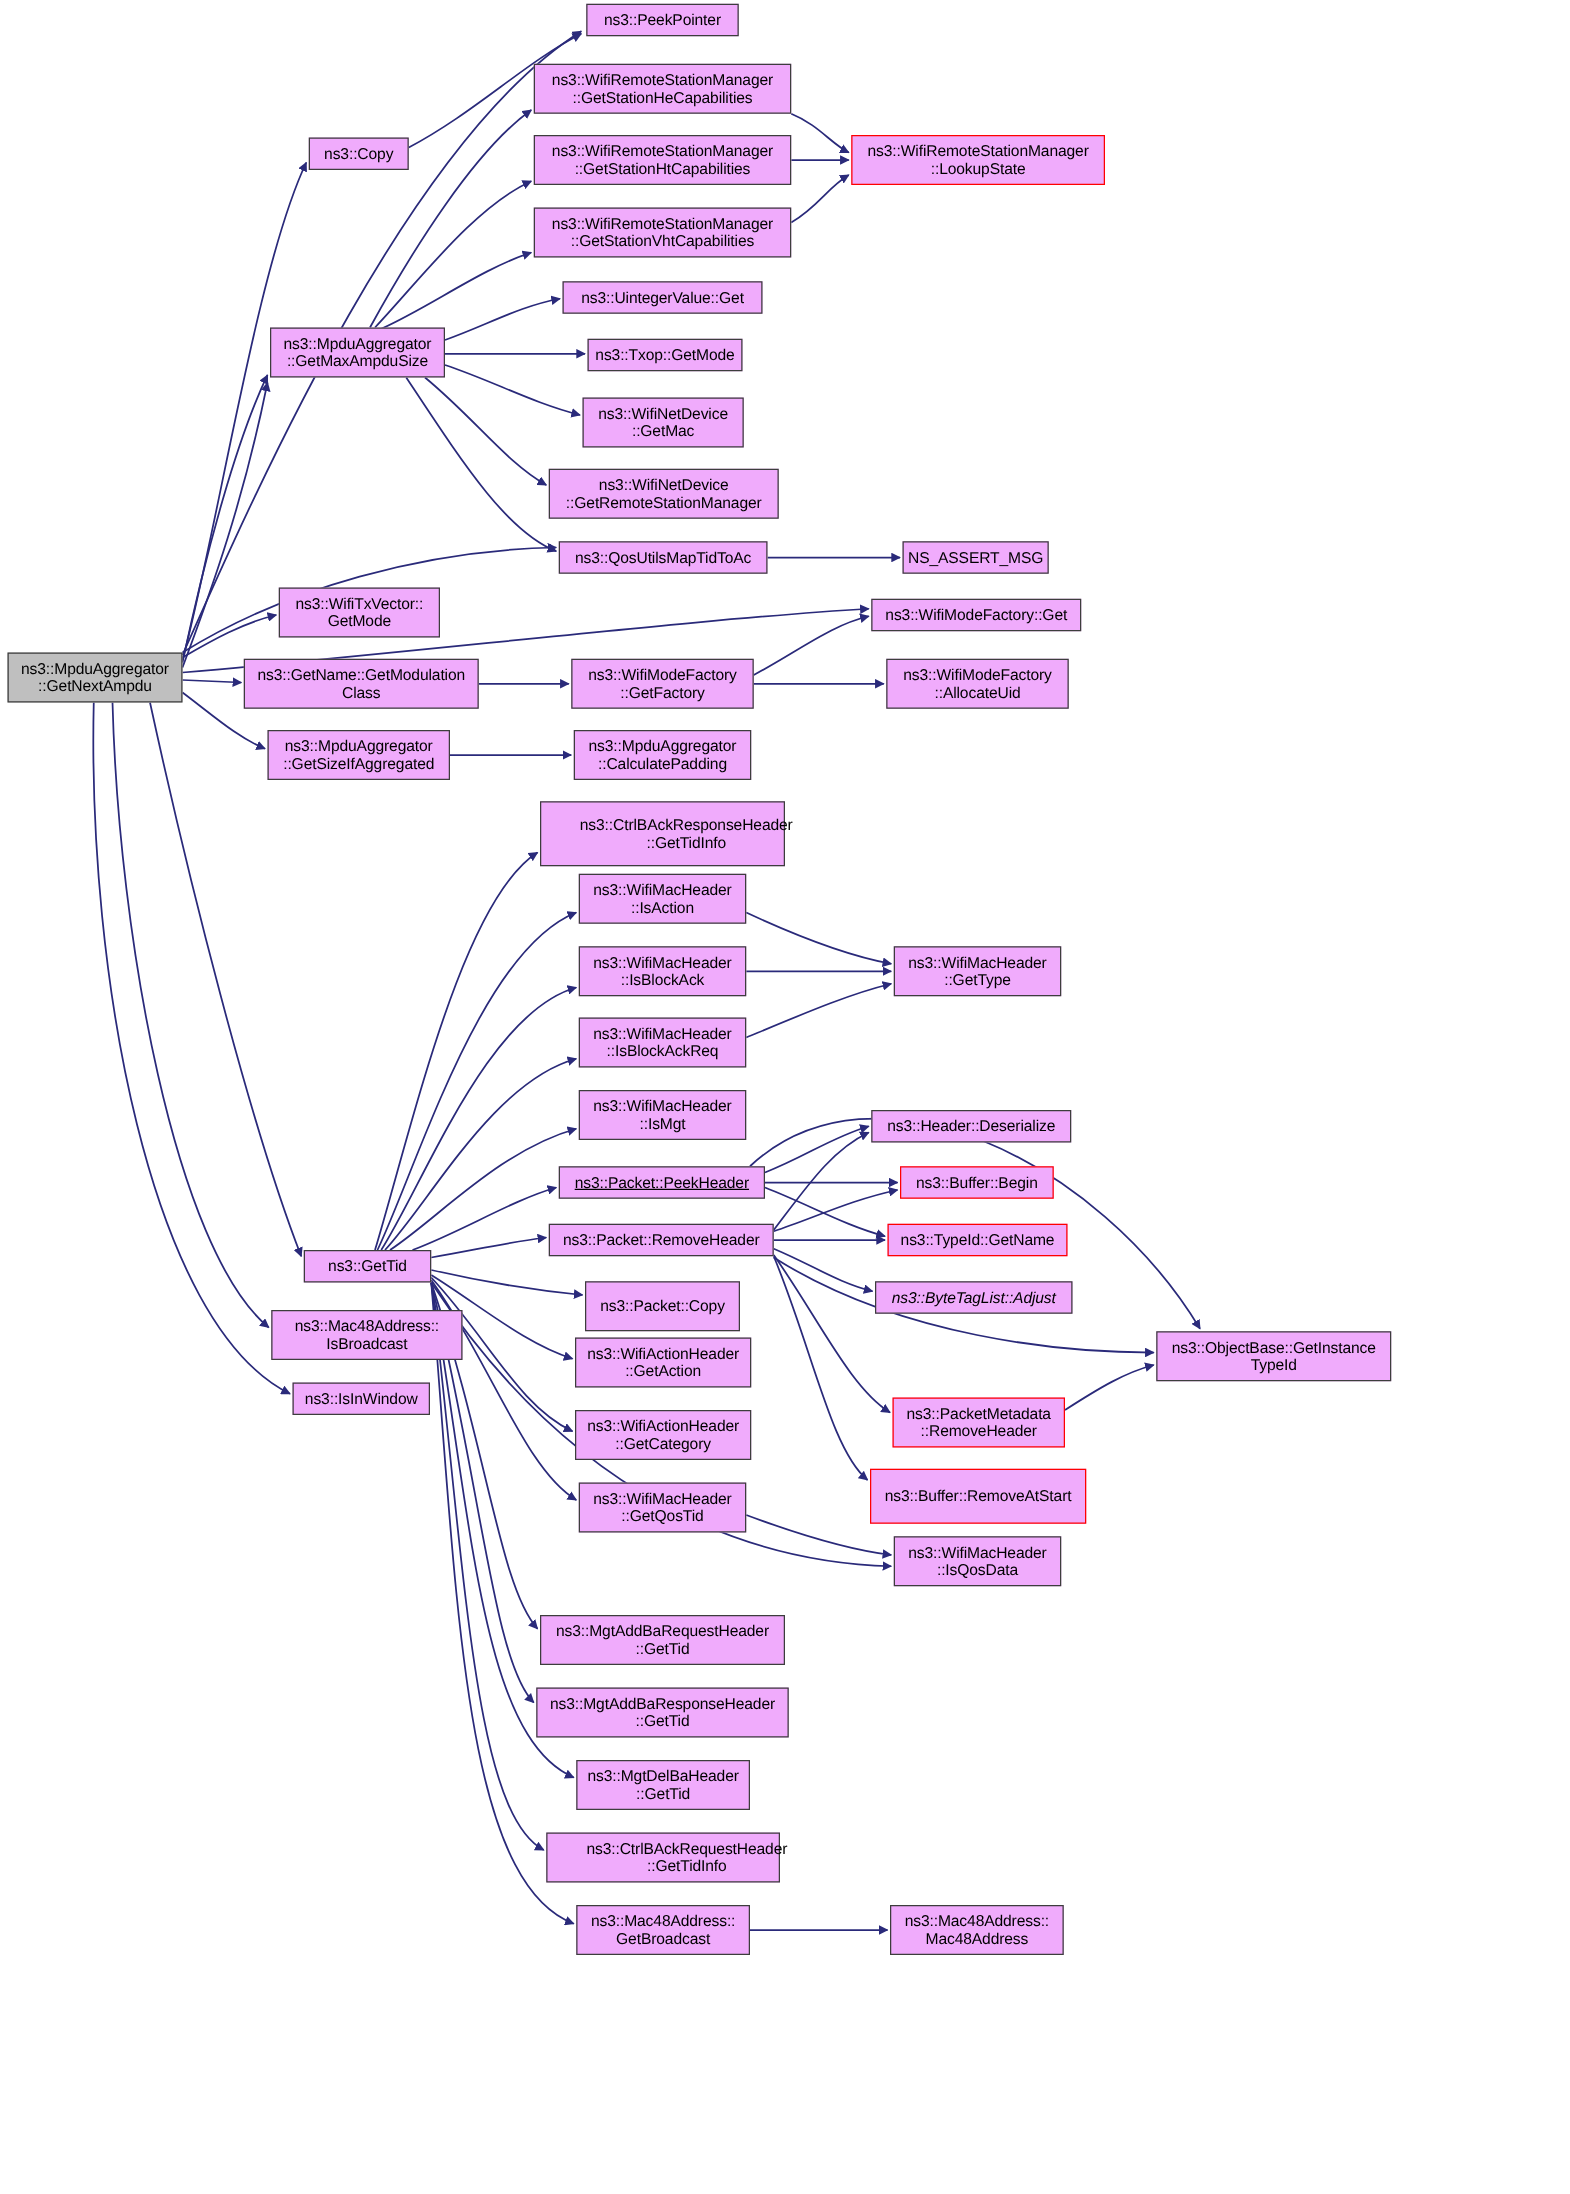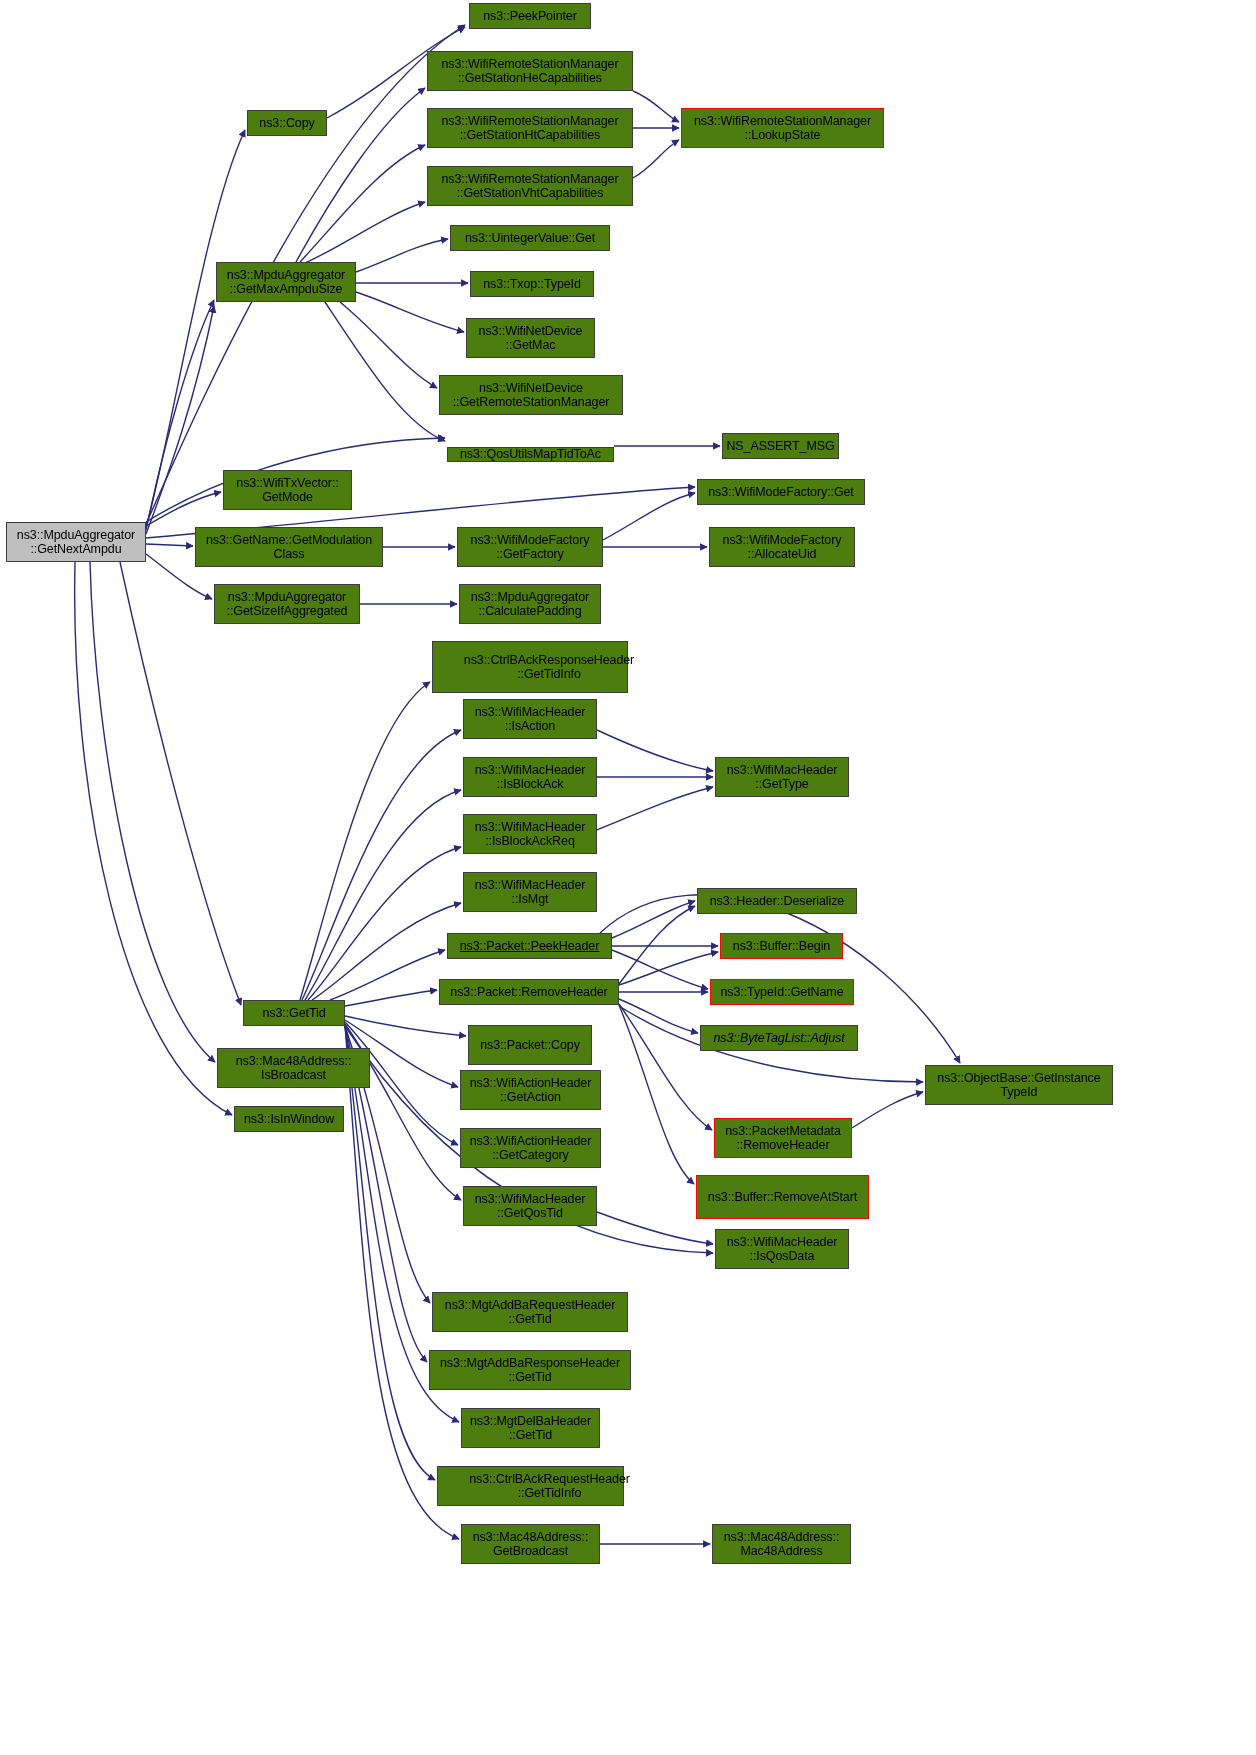--- a/index.html
+++ b/index.html
@@ -20,21 +20,21 @@
     left: 0;
     top: 0;
     width: 1256px;
     height: 1755px;
     pointer-events: none;
   }
   .node {
     position: absolute;
     box-sizing: border-box;
     border: 1px solid #3d3d3d;
-    background: #4d7c0f;
+    background: #f0abfc;
     color: #000000;
     font-size: 12.5px;
     line-height: 14.5px;
     text-align: center;
     display: flex;
     align-items: center;
     justify-content: center;
     white-space: pre-line;
     letter-spacing: -0.1px;
     cursor: pointer;
@@ -132,26 +132,26 @@
 ::GetMaxAmpduSize</div>
       <div class="node" style="left: 427px; top: 51px; width: 206px; height: 40px;">ns3::WifiRemoteStationManager
 ::GetStationHeCapabilities</div>
       <div class="node" style="left: 427px; top: 108px; width: 206px; height: 40px;">ns3::WifiRemoteStationManager
 ::GetStationHtCapabilities</div>
       <div class="node" style="left: 427px; top: 166px; width: 206px; height: 40px;">ns3::WifiRemoteStationManager
 ::GetStationVhtCapabilities</div>
       <div class="node red" style="left: 681px; top: 108px; width: 203px; height: 40px;">ns3::WifiRemoteStationManager
 ::LookupState</div>
       <div class="node" style="left: 450px; top: 225px; width: 160px; height: 26px;">ns3::UintegerValue::Get</div>
-      <div class="node" style="left: 470px; top: 271px; width: 124px; height: 26px;">ns3::Txop::TypeId</div>
+      <div class="node" style="left: 470px; top: 271px; width: 124px; height: 26px;">ns3::Txop::GetMode</div>
       <div class="node" style="left: 466px; top: 318px; width: 129px; height: 40px;">ns3::WifiNetDevice
 ::GetMac</div>
       <div class="node" style="left: 439px; top: 375px; width: 184px; height: 40px;">ns3::WifiNetDevice
 ::GetRemoteStationManager</div>
-      <div class="node" style="left: 447px; top: 447px; width: 167px; height: 15px;">ns3::QosUtilsMapTidToAc</div>
+      <div class="node" style="left: 447px; top: 433px; width: 167px; height: 26px;">ns3::QosUtilsMapTidToAc</div>
       <div class="node" style="left: 722px; top: 433px; width: 117px; height: 26px;">NS_ASSERT_MSG</div>
       <div class="node" style="left: 223px; top: 470px; width: 129px; height: 40px;">ns3::WifiTxVector::
 GetMode</div>
       <div class="node" style="left: 195px; top: 527px; width: 188px; height: 40px;">ns3::GetName::GetModulation
 Class</div>
       <div class="node" style="left: 697px; top: 479px; width: 168px; height: 26px;">ns3::WifiModeFactory::Get</div>
       <div class="node" style="left: 457px; top: 527px; width: 146px; height: 40px;">ns3::WifiModeFactory
 ::GetFactory</div>
       <div class="node" style="left: 709px; top: 527px; width: 146px; height: 40px;">ns3::WifiModeFactory
 ::AllocateUid</div>

